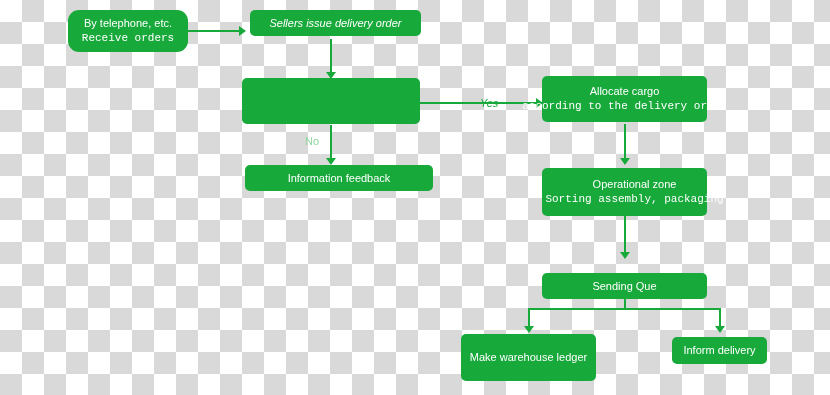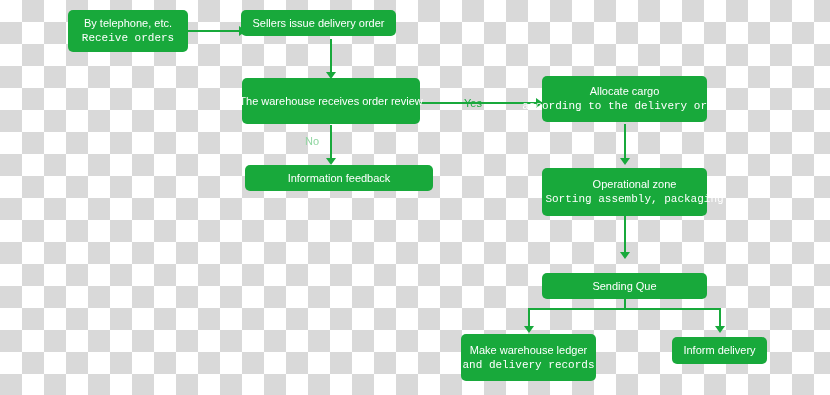--- a/index.html
+++ b/index.html
@@ -80,50 +80,49 @@
 <div id="canvas">
 
   <div class="edge h" style="left:187px; top:30px; width:52px;"></div>
   <div class="arrow right" style="left:239px; top:26px;"></div>
 
   <div class="edge v" style="left:330px; top:39px; height:36px;"></div>
   <div class="arrow down" style="left:326px; top:72px;"></div>
 
   <div class="edge h" style="left:419px; top:102px; width:123px;"></div>
   <div class="arrow right" style="left:536px; top:98px;"></div>
-  <div class="edge-label" style="left:464px; top:97px;">Yes</div>
+  <div class="edge-label" style="left:480px; top:97px;font-style:italic;">Yes</div>
 
   <div class="edge v" style="left:330px; top:125px; height:37px;"></div>
   <div class="arrow down" style="left:326px; top:158px;"></div>
   <div class="edge-label faint" style="left:305px; top:135px;">No</div>
 
   <div class="edge v" style="left:624px; top:124px; height:38px;"></div>
   <div class="arrow down" style="left:620px; top:158px;"></div>
 
   <div class="edge v" style="left:624px; top:216px; height:41px;"></div>
   <div class="arrow down" style="left:620px; top:252px;"></div>
 
   <div class="edge v" style="left:624px; top:285px; height:24px;"></div>
   <div class="edge h" style="left:528px; top:308px; width:192px;"></div>
   <div class="edge v" style="left:528px; top:308px; height:22px;"></div>
   <div class="arrow down" style="left:524px; top:326px;"></div>
   <div class="edge v" style="left:719px; top:308px; height:22px;"></div>
   <div class="arrow down" style="left:715px; top:326px;"></div>
 
-  <div class="node" style="left:68px; top:10px; width:120px; height:42px;">
+  <div class="node" style="left:68px; top:10px; width:120px; height:42px;border-radius:11px;">
     <span class="line1">By telephone, etc.</span>
     <span class="line2">Receive orders</span>
   </div>
 
-  <div class="node" style="left:241px; top:10px; width:155px; height:26px;">
+  <div class="node" style="left:250px; top:10px; width:171px; height:26px;font-style:italic;">
     <span class="line1">Sellers issue delivery order</span>
   </div>
 
   <div class="node" style="left:242px; top:78px; width:178px; height:46px;">
-    <span class="line1">The warehouse receives order review</span>
   </div>
 
   <div class="node" style="left:542px; top:76px; width:165px; height:46px;">
     <span class="line1">Allocate cargo</span>
     <span class="line2">according to the delivery order</span>
   </div>
 
   <div class="node" style="left:245px; top:165px; width:188px; height:26px;">
     <span class="line1">Information feedback</span>
   </div>
@@ -132,20 +131,19 @@
     <span class="line1">Operational zone</span>
     <span class="line2">Sorting assembly, packaging</span>
   </div>
 
   <div class="node" style="left:542px; top:259px; width:165px; height:26px;margin-top:14px;">
     <span class="line1">Sending Que</span>
   </div>
 
   <div class="node" style="left:461px; top:334px; width:135px; height:47px;">
     <span class="line1">Make warehouse ledger</span>
-    <span class="line2">and delivery records</span>
   </div>
 
   <div class="node" style="left:672px; top:337px; width:95px; height:27px;">
     <span class="line1">Inform delivery</span>
   </div>
 
 </div>
 
 </body></html>

